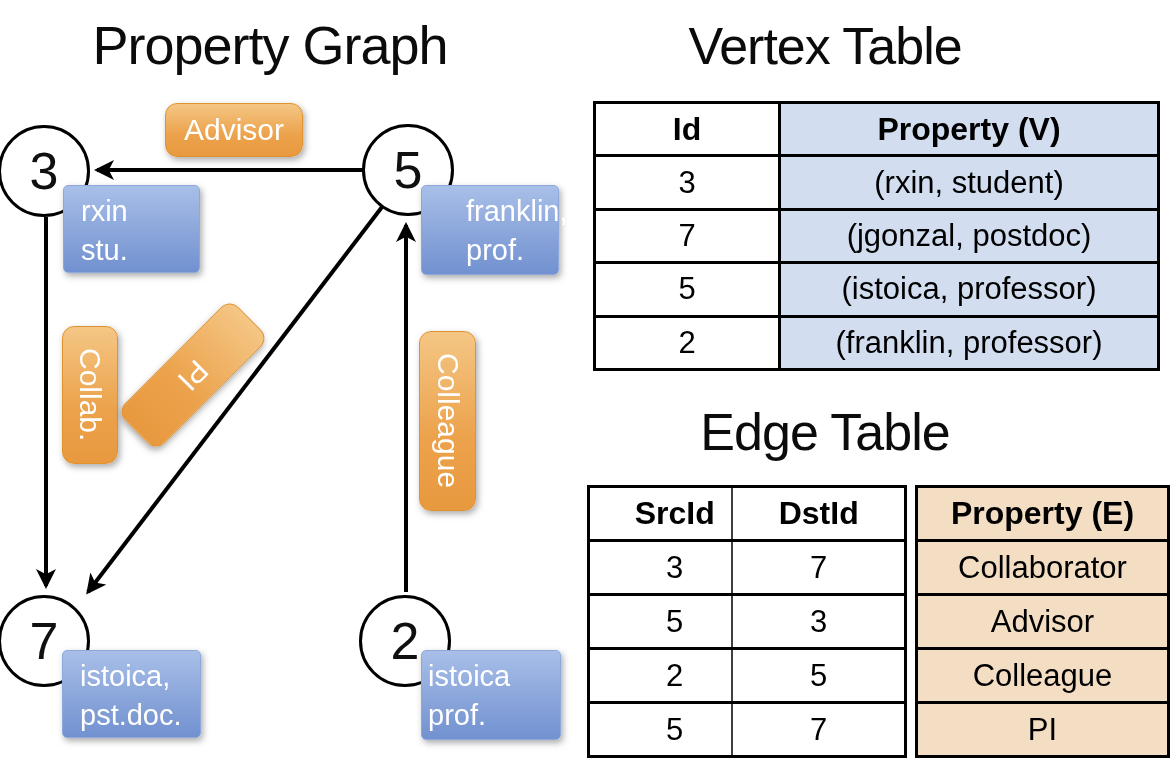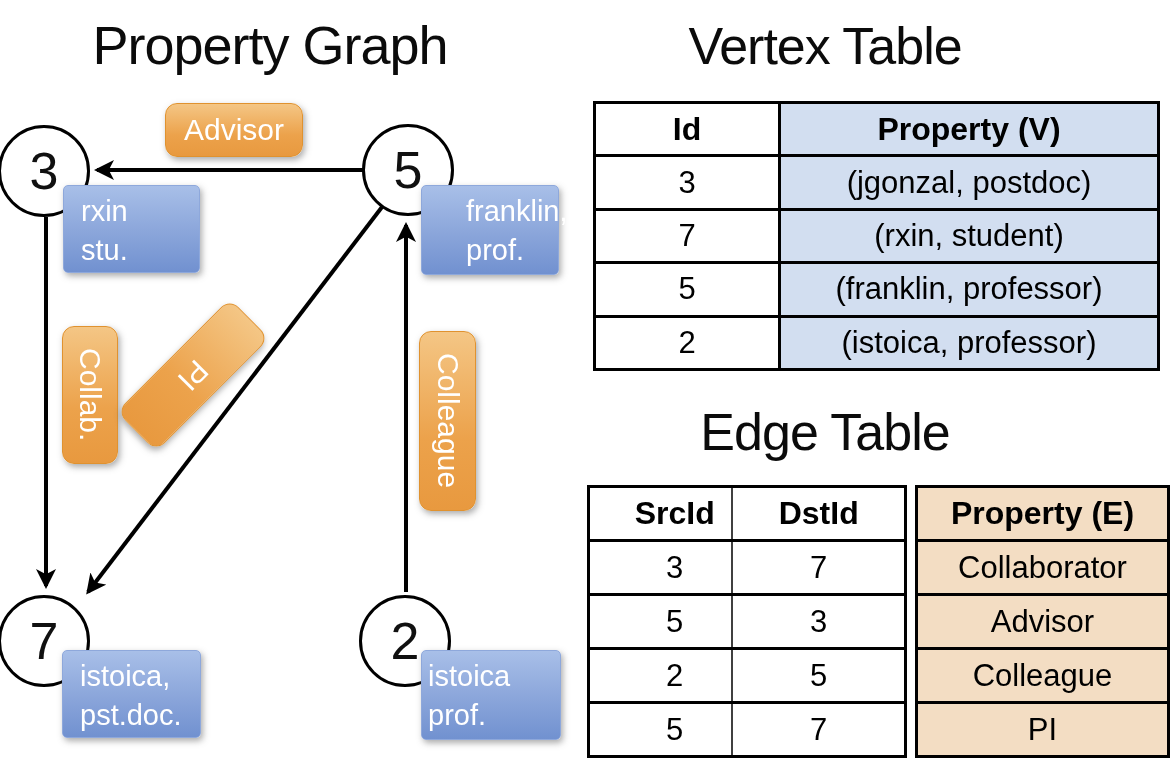--- a/index.html
+++ b/index.html
@@ -170,30 +170,30 @@
     <div class="row">
       <div class="cell full">2</div>
     </div>
   </div>
 
   <div class="tbl" id="vertex-prop-tbl">
     <div class="row hdr">
       <div class="cell full">Property (V)</div>
     </div>
     <div class="row">
+      <div class="cell full">(rxin, student)</div>
+    </div>
+    <div class="row">
       <div class="cell full">(jgonzal, postdoc)</div>
     </div>
     <div class="row">
-      <div class="cell full">(rxin, student)</div>
+      <div class="cell full">(istoica, professor)</div>
     </div>
     <div class="row">
       <div class="cell full">(franklin, professor)</div>
-    </div>
-    <div class="row">
-      <div class="cell full">(istoica, professor)</div>
     </div>
   </div>
 
   <div class="big-title" id="edge-title">Edge Table</div>
 
   <div class="tbl" id="edge-src-tbl">
     <div class="row hdr">
       <div class="cell c1">SrcId</div>
       <div class="cell c2">DstId</div>
     </div>

